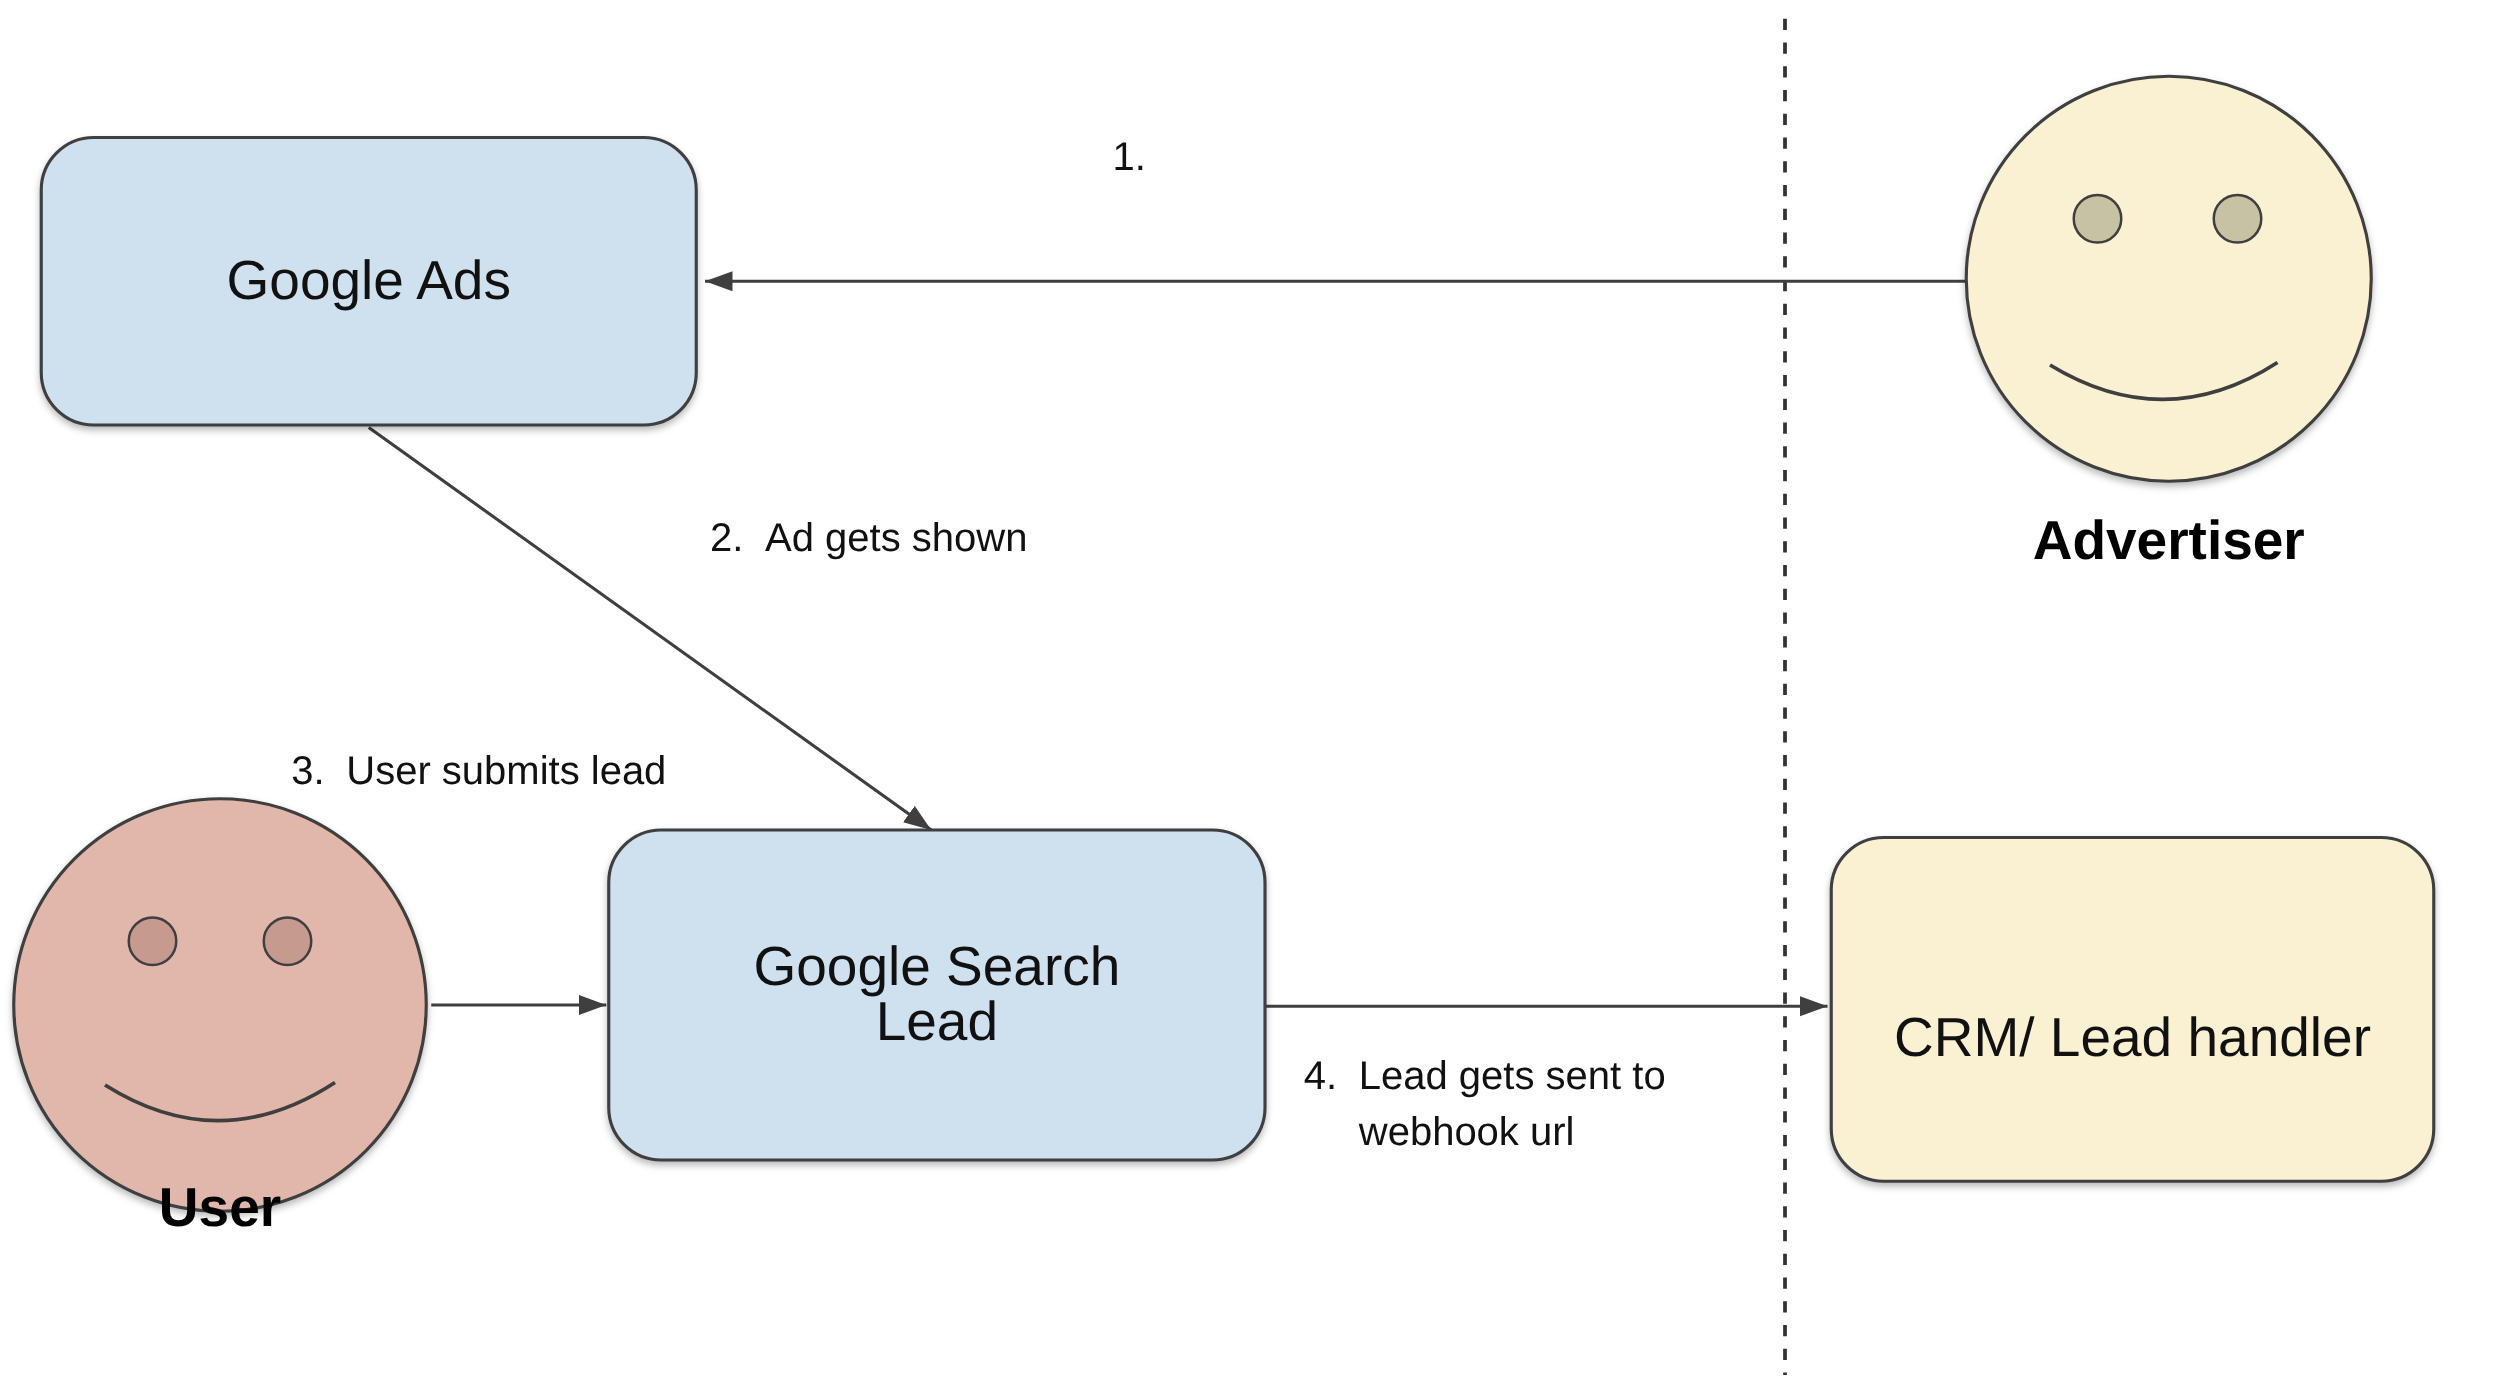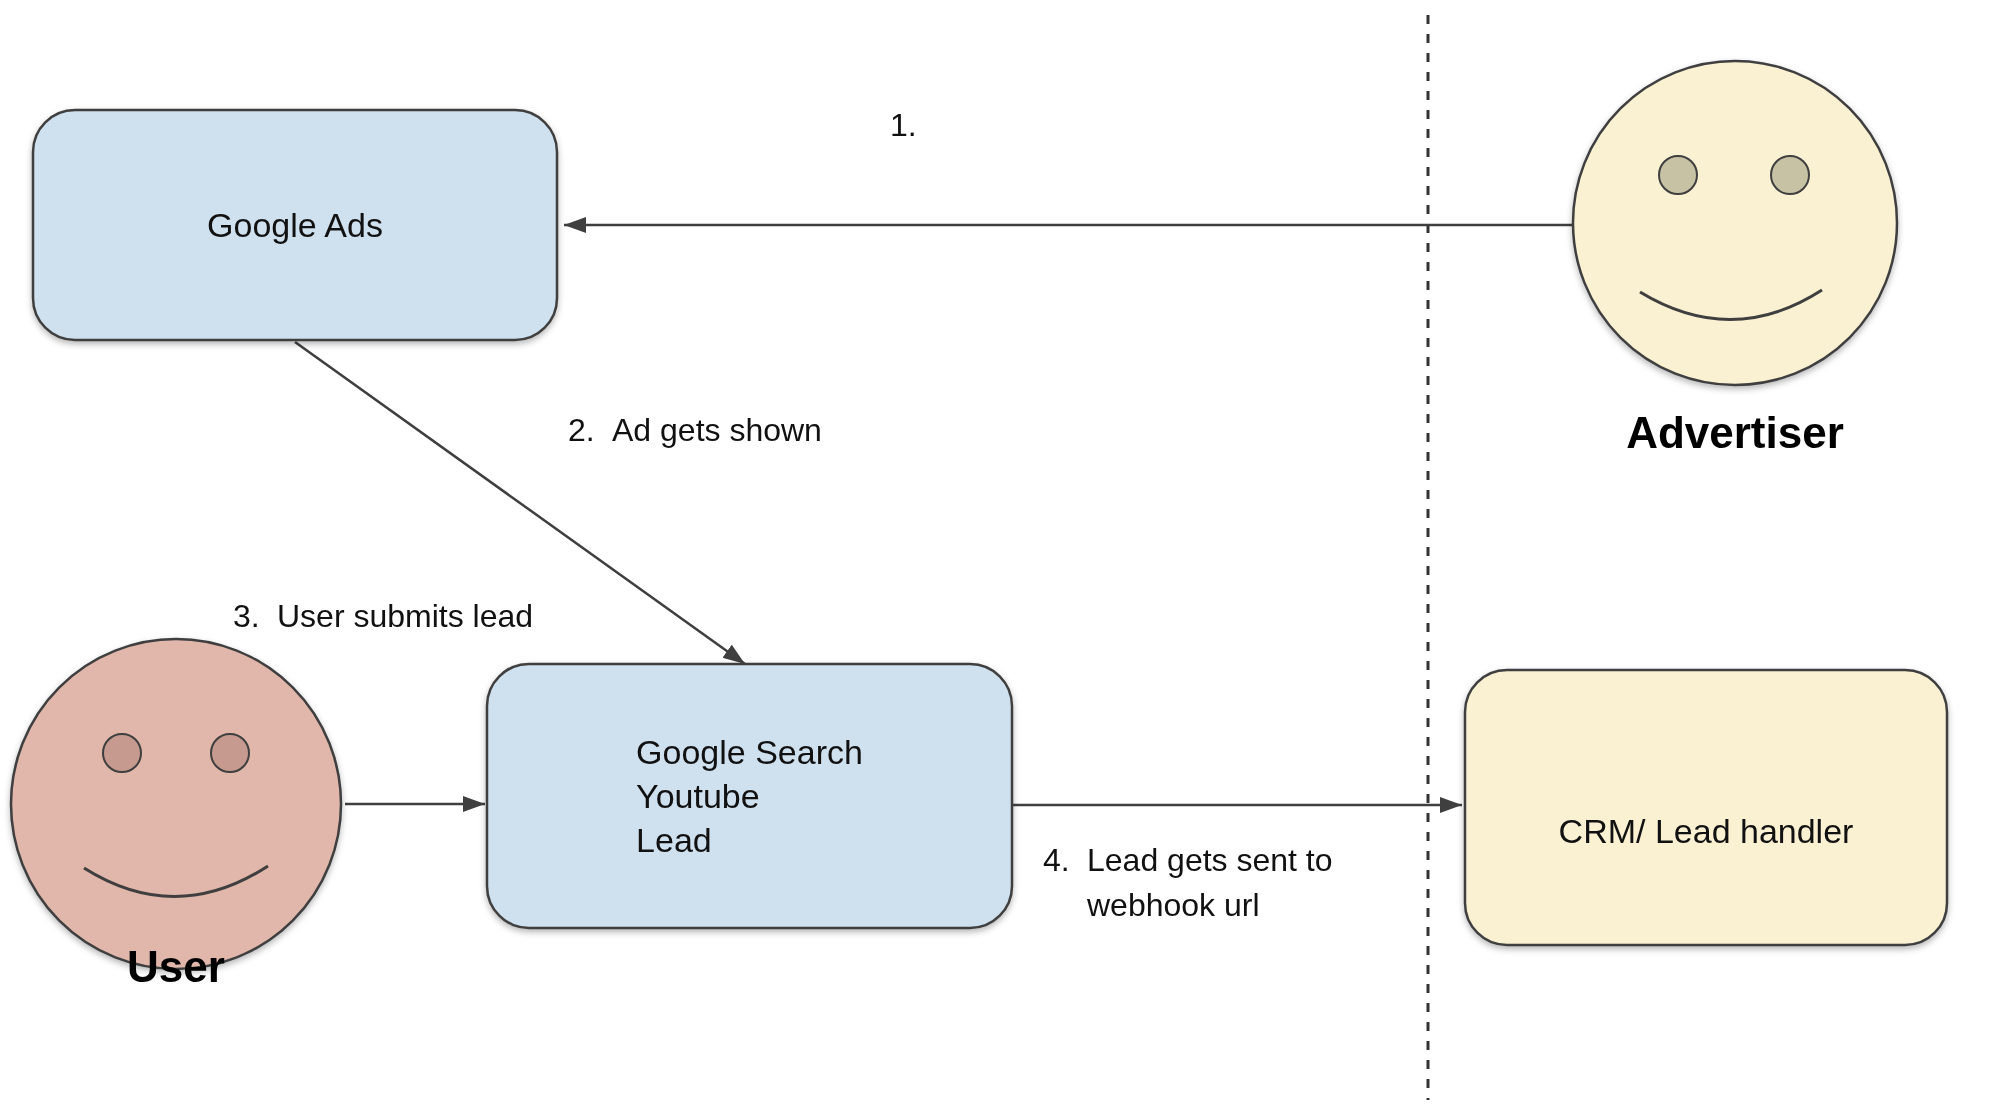--- a/index.html
+++ b/index.html
@@ -39,26 +39,26 @@
     stroke-width: 2.5;
   }
   .divider {
     stroke: #333333;
     stroke-width: 3;
     stroke-dasharray: 9 10;
   }
   .label {
     position: absolute;
     color: #111111;
-    font-size: 34px;
+    font-size: 44px;
     line-height: 44px;
     display: flex;
     align-items: center;
     justify-content: center;
-    text-align: left;
+    text-align: center;
     white-space: nowrap;
   }
   .label .lines { white-space: nowrap; }
   .actor-name {
     position: absolute;
     color: #000000;
     font-size: 44px;
     font-weight: bold;
     text-align: center;
     white-space: nowrap;
@@ -112,21 +112,20 @@
       <circle class="eye" cx="230" cy="753" r="19" fill="#c69a8f"></circle>
       <path class="smile" d="M 84 868 Q 176 926 268 866"></path>
     </g>
   </svg>
 
   <div class="label" style="left:33px; top:110px; width:524px; height:230px;">Google Ads</div>
 
   <div class="label" style="left:487px; top:664px; width:525px; height:264px;">
     <div class="lines">
       <div>Google Search</div>
-      <div>Youtube</div>
       <div>Lead</div>
     </div>
   </div>
 
   <div class="label" style="left:1465px; top:693px; width:482px; height:275px;">CRM/ Lead handler</div>
 
   <div class="actor-name" style="left:1535px; top:408px; width:400px;">Advertiser</div>
 
   <div class="actor-name" style="left:26px; top:942px; width:300px;">User</div>
 

